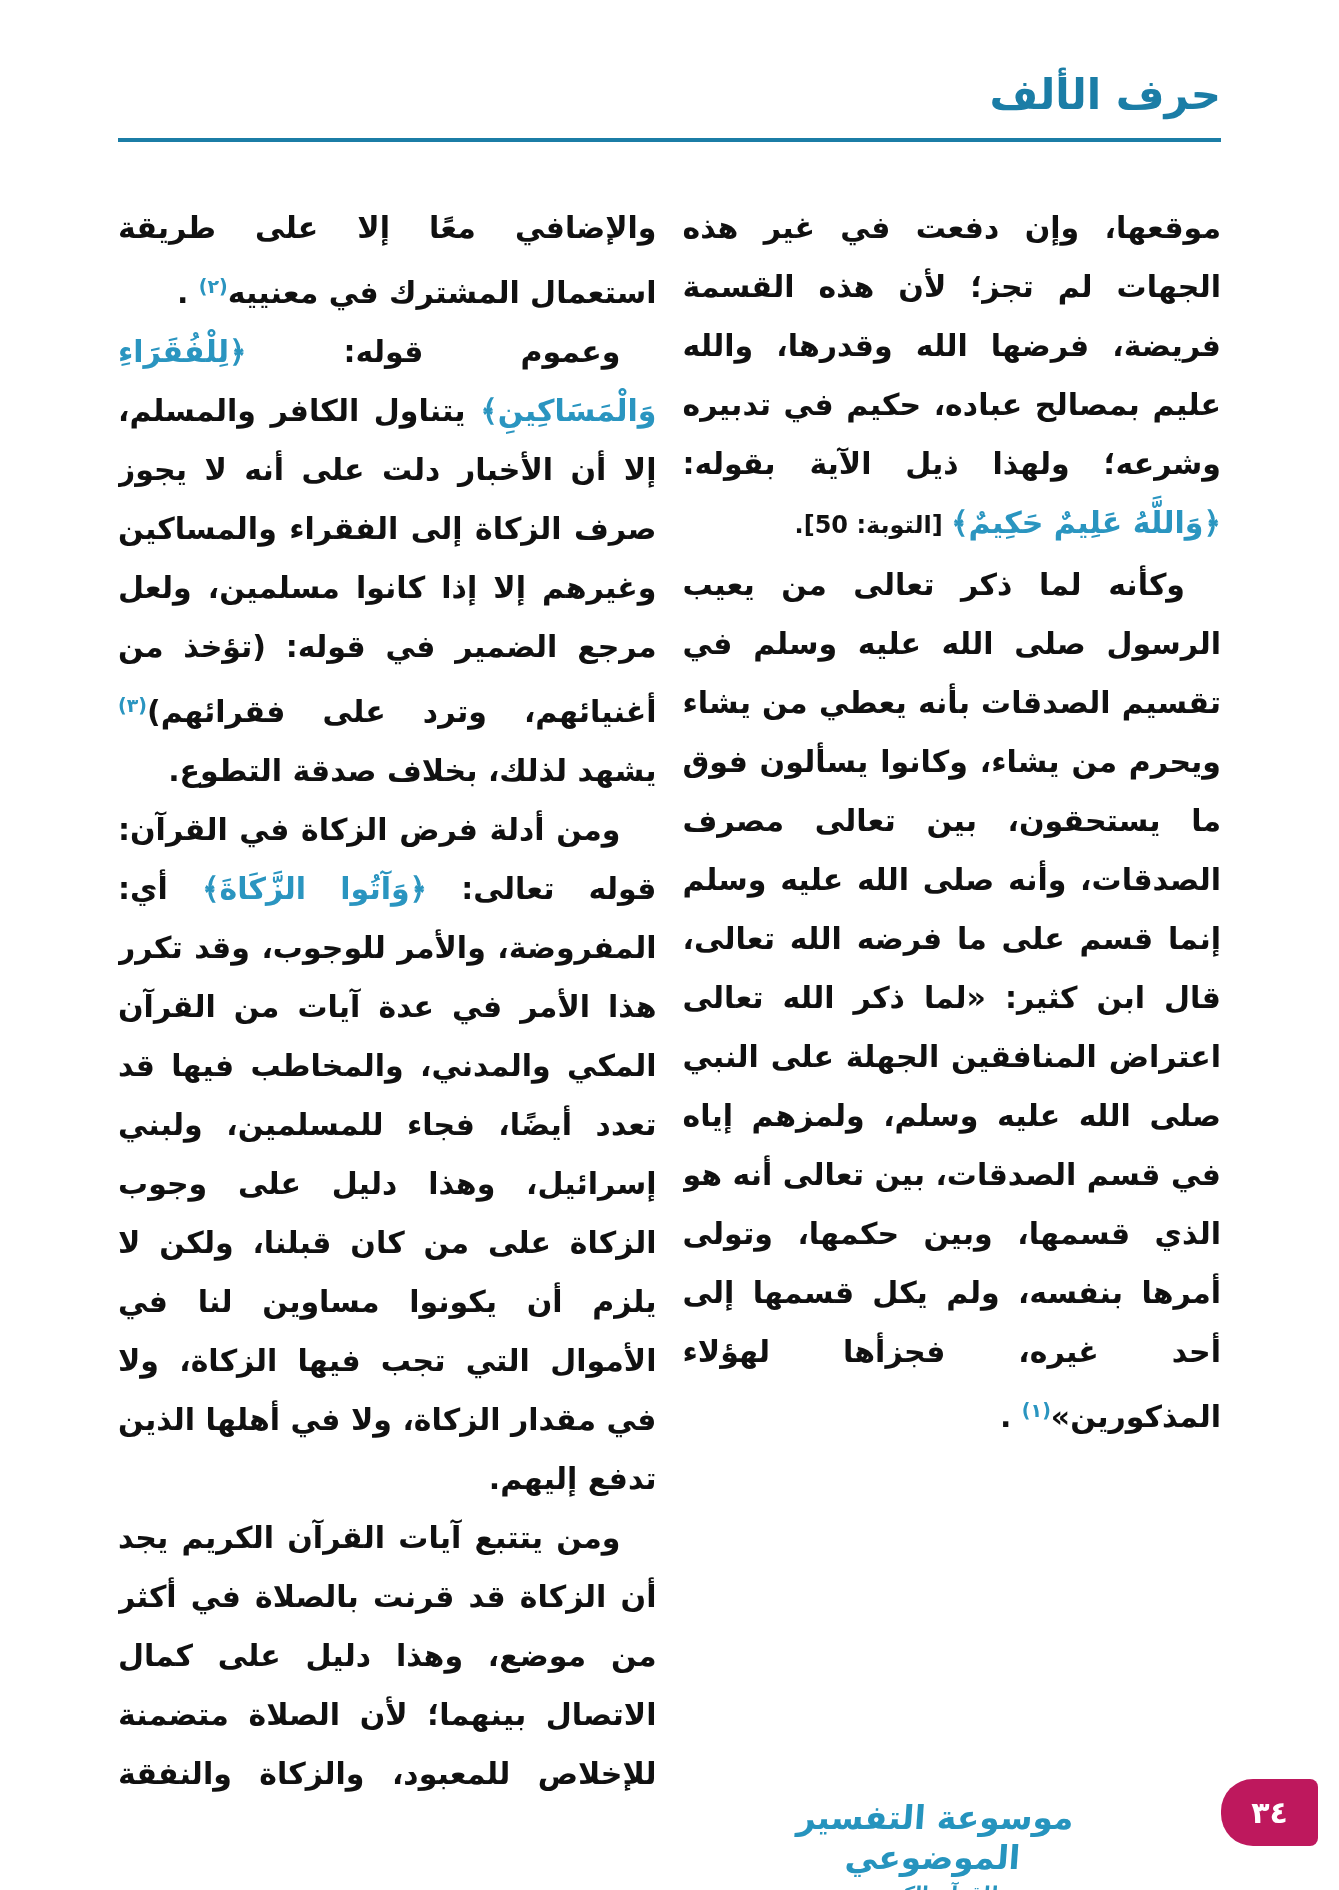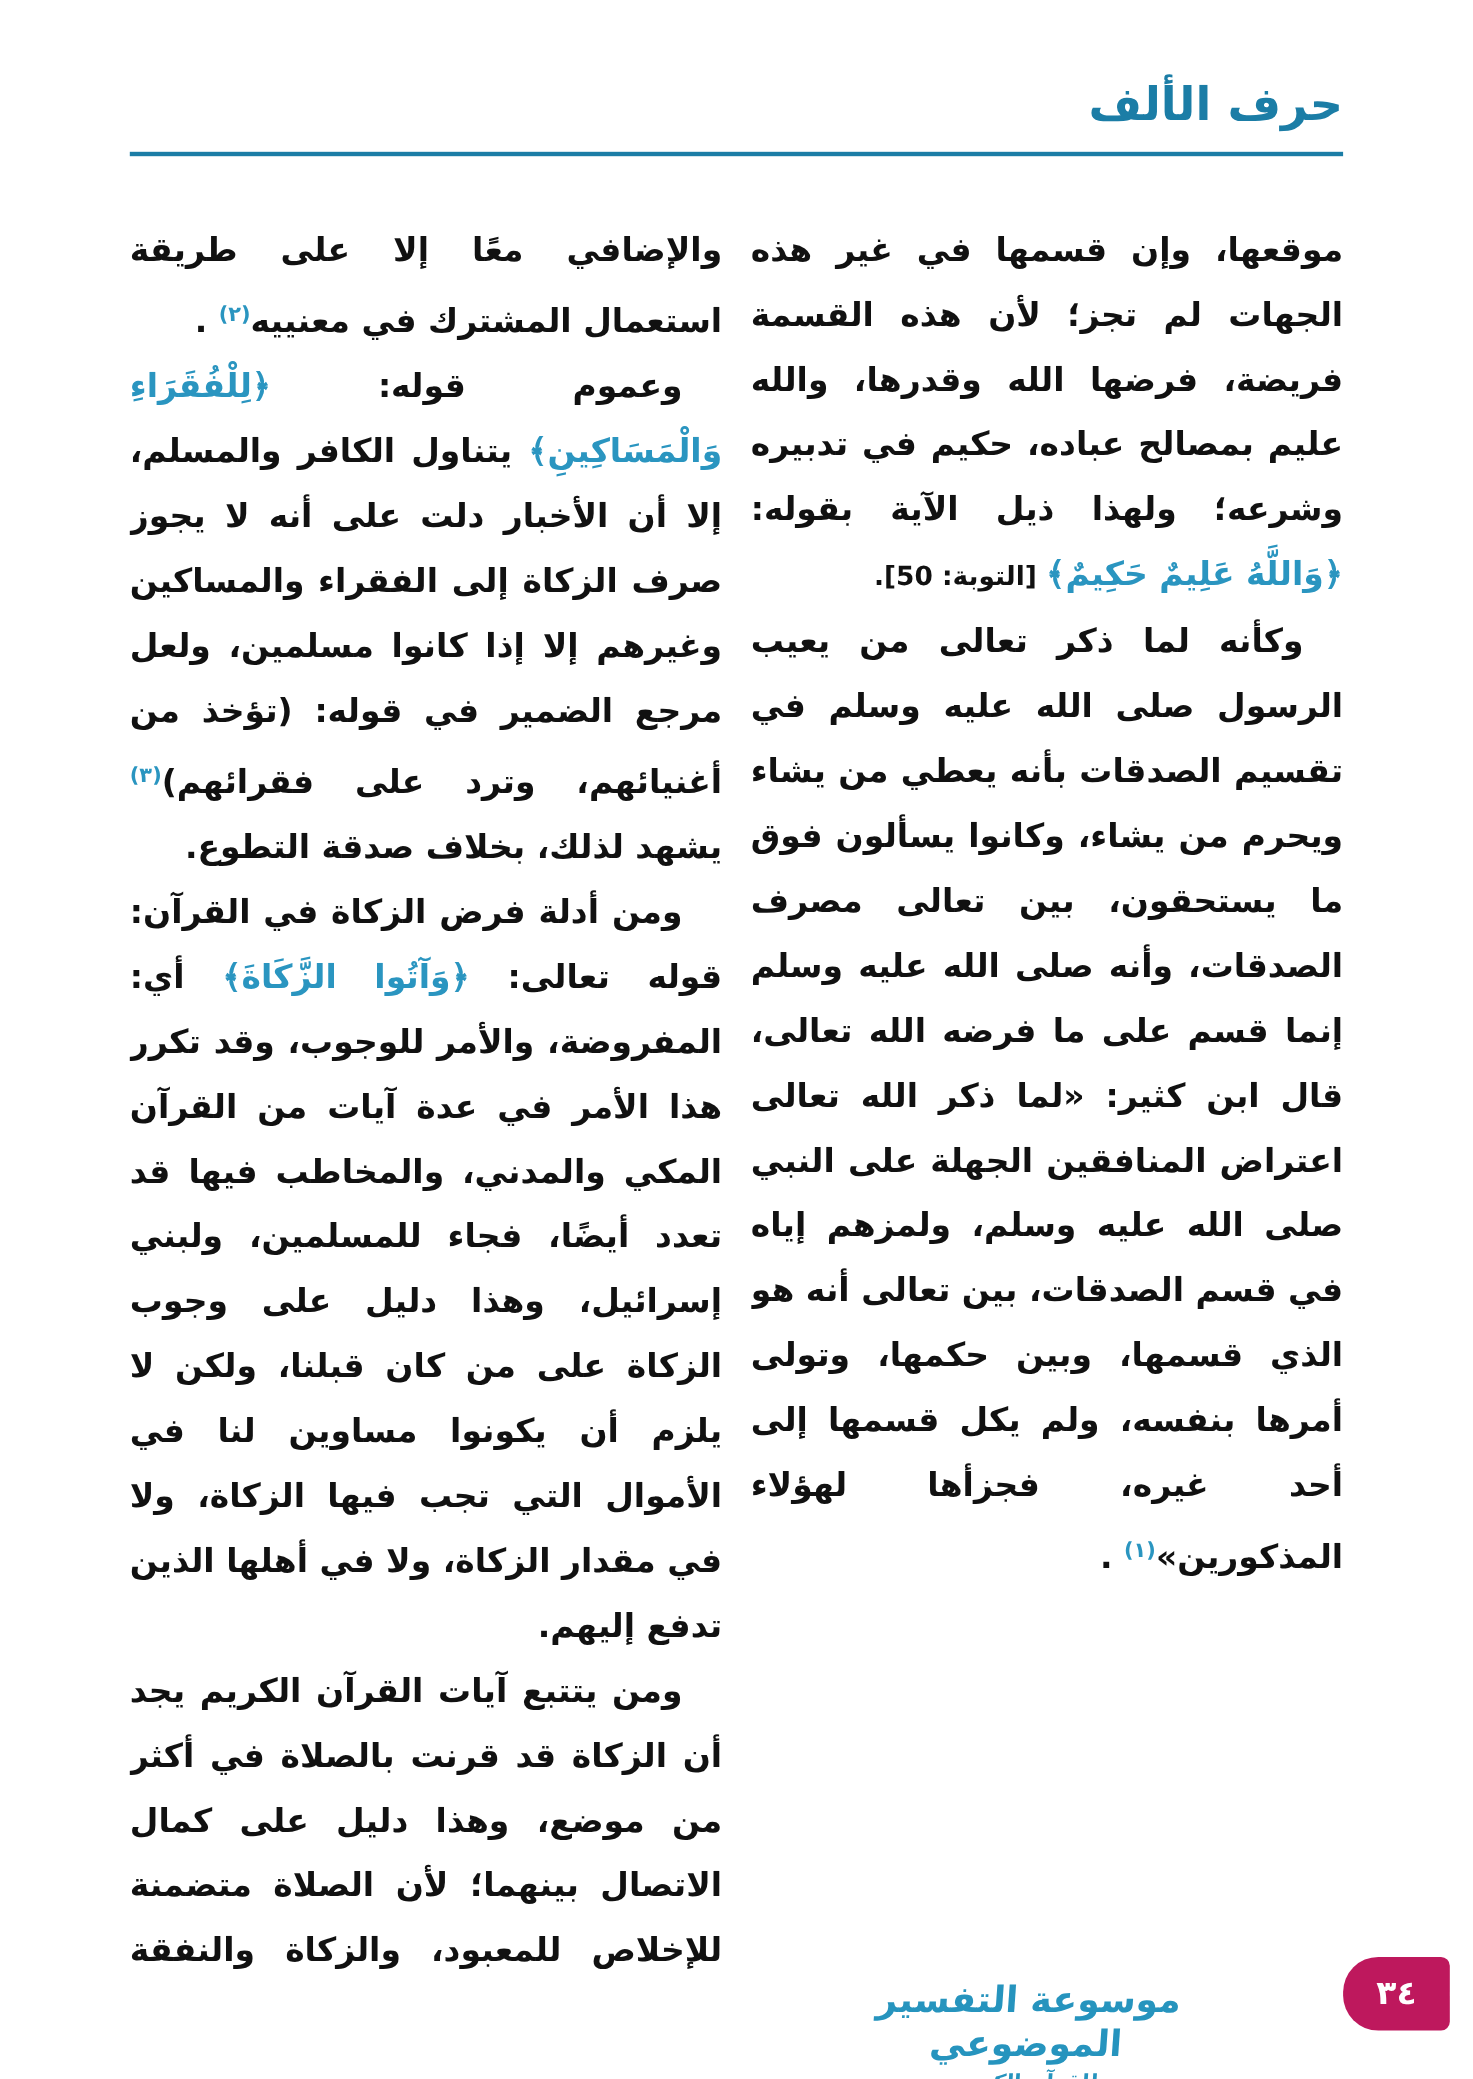--- a/index.html
+++ b/index.html
@@ -67,21 +67,21 @@
 <div class="page">
 
   <div class="header">
     <div class="header-title">حرف الألف</div>
     <div class="header-rule"></div>
   </div>
 
   <div class="columns">
 
     <div class="column">
-      <p class="para"><span class="seg-text">موقعها، وإن قسمها في غير هذه الجهات لم تجز؛ لأن هذه القسمة فريضة، فرضها الله وقدرها، والله عليم بمصالح عباده، حكيم في تدبيره وشرعه؛ ولهذا ذيل الآية بقوله: </span><span class="seg-quran">﴿وَاللَّهُ عَلِيمٌ حَكِيمٌ﴾</span><span class="seg-ref"> [التوبة: 50].</span></p>
+      <p class="para"><span class="seg-text">موقعها، وإن دفعت في غير هذه الجهات لم تجز؛ لأن هذه القسمة فريضة، فرضها الله وقدرها، والله عليم بمصالح عباده، حكيم في تدبيره وشرعه؛ ولهذا ذيل الآية بقوله: </span><span class="seg-quran">﴿وَاللَّهُ عَلِيمٌ حَكِيمٌ﴾</span><span class="seg-ref"> [التوبة: 50].</span></p>
       <p class="para indent"><span class="seg-text">وكأنه لما ذكر تعالى من يعيب الرسول صلى الله عليه وسلم في تقسيم الصدقات بأنه يعطي من يشاء ويحرم من يشاء، وكانوا يسألون فوق ما يستحقون، بين تعالى مصرف الصدقات، وأنه صلى الله عليه وسلم إنما قسم على ما فرضه الله تعالى، قال ابن كثير: «لما ذكر الله تعالى اعتراض المنافقين الجهلة على النبي صلى الله عليه وسلم، ولمزهم إياه في قسم الصدقات، بين تعالى أنه هو الذي قسمها، وبين حكمها، وتولى أمرها بنفسه، ولم يكل قسمها إلى أحد غيره، فجزأها لهؤلاء المذكورين»</span><span class="seg-fn">(١)</span><span class="seg-text"> .</span></p>
 
     </div>
 
     <div class="column">
       <p class="para"><span class="seg-text">والإضافي معًا إلا على طريقة استعمال المشترك في معنييه</span><span class="seg-fn">(٢)</span><span class="seg-text"> .</span></p>
       <p class="para indent"><span class="seg-text">وعموم قوله: </span><span class="seg-quran">﴿لِلْفُقَرَاءِ وَالْمَسَاكِينِ﴾</span><span class="seg-text"> يتناول الكافر والمسلم، إلا أن الأخبار دلت على أنه لا يجوز صرف الزكاة إلى الفقراء والمساكين وغيرهم إلا إذا كانوا مسلمين، ولعل مرجع الضمير في قوله: (تؤخذ من أغنيائهم، وترد على فقرائهم)</span><span class="seg-fn">(٣)</span><span class="seg-text"> يشهد لذلك، بخلاف صدقة التطوع.</span></p>
       <p class="para indent"><span class="seg-text">ومن أدلة فرض الزكاة في القرآن: قوله تعالى: </span><span class="seg-quran">﴿وَآتُوا الزَّكَاةَ﴾</span><span class="seg-text"> أي: المفروضة، والأمر للوجوب، وقد تكرر هذا الأمر في عدة آيات من القرآن المكي والمدني، والمخاطب فيها قد تعدد أيضًا، فجاء للمسلمين، ولبني إسرائيل، وهذا دليل على وجوب الزكاة على من كان قبلنا، ولكن لا يلزم أن يكونوا مساوين لنا في الأموال التي تجب فيها الزكاة، ولا في مقدار الزكاة، ولا في أهلها الذين تدفع إليهم.</span></p>
       <p class="para indent"><span class="seg-text">ومن يتتبع آيات القرآن الكريم يجد أن الزكاة قد قرنت بالصلاة في أكثر من موضع، وهذا دليل على كمال الاتصال بينهما؛ لأن الصلاة متضمنة للإخلاص للمعبود، والزكاة والنفقة متضمنة للإحسان على عبيده، فعنوان سعادة العبد إخلاصه</span></p>
 

